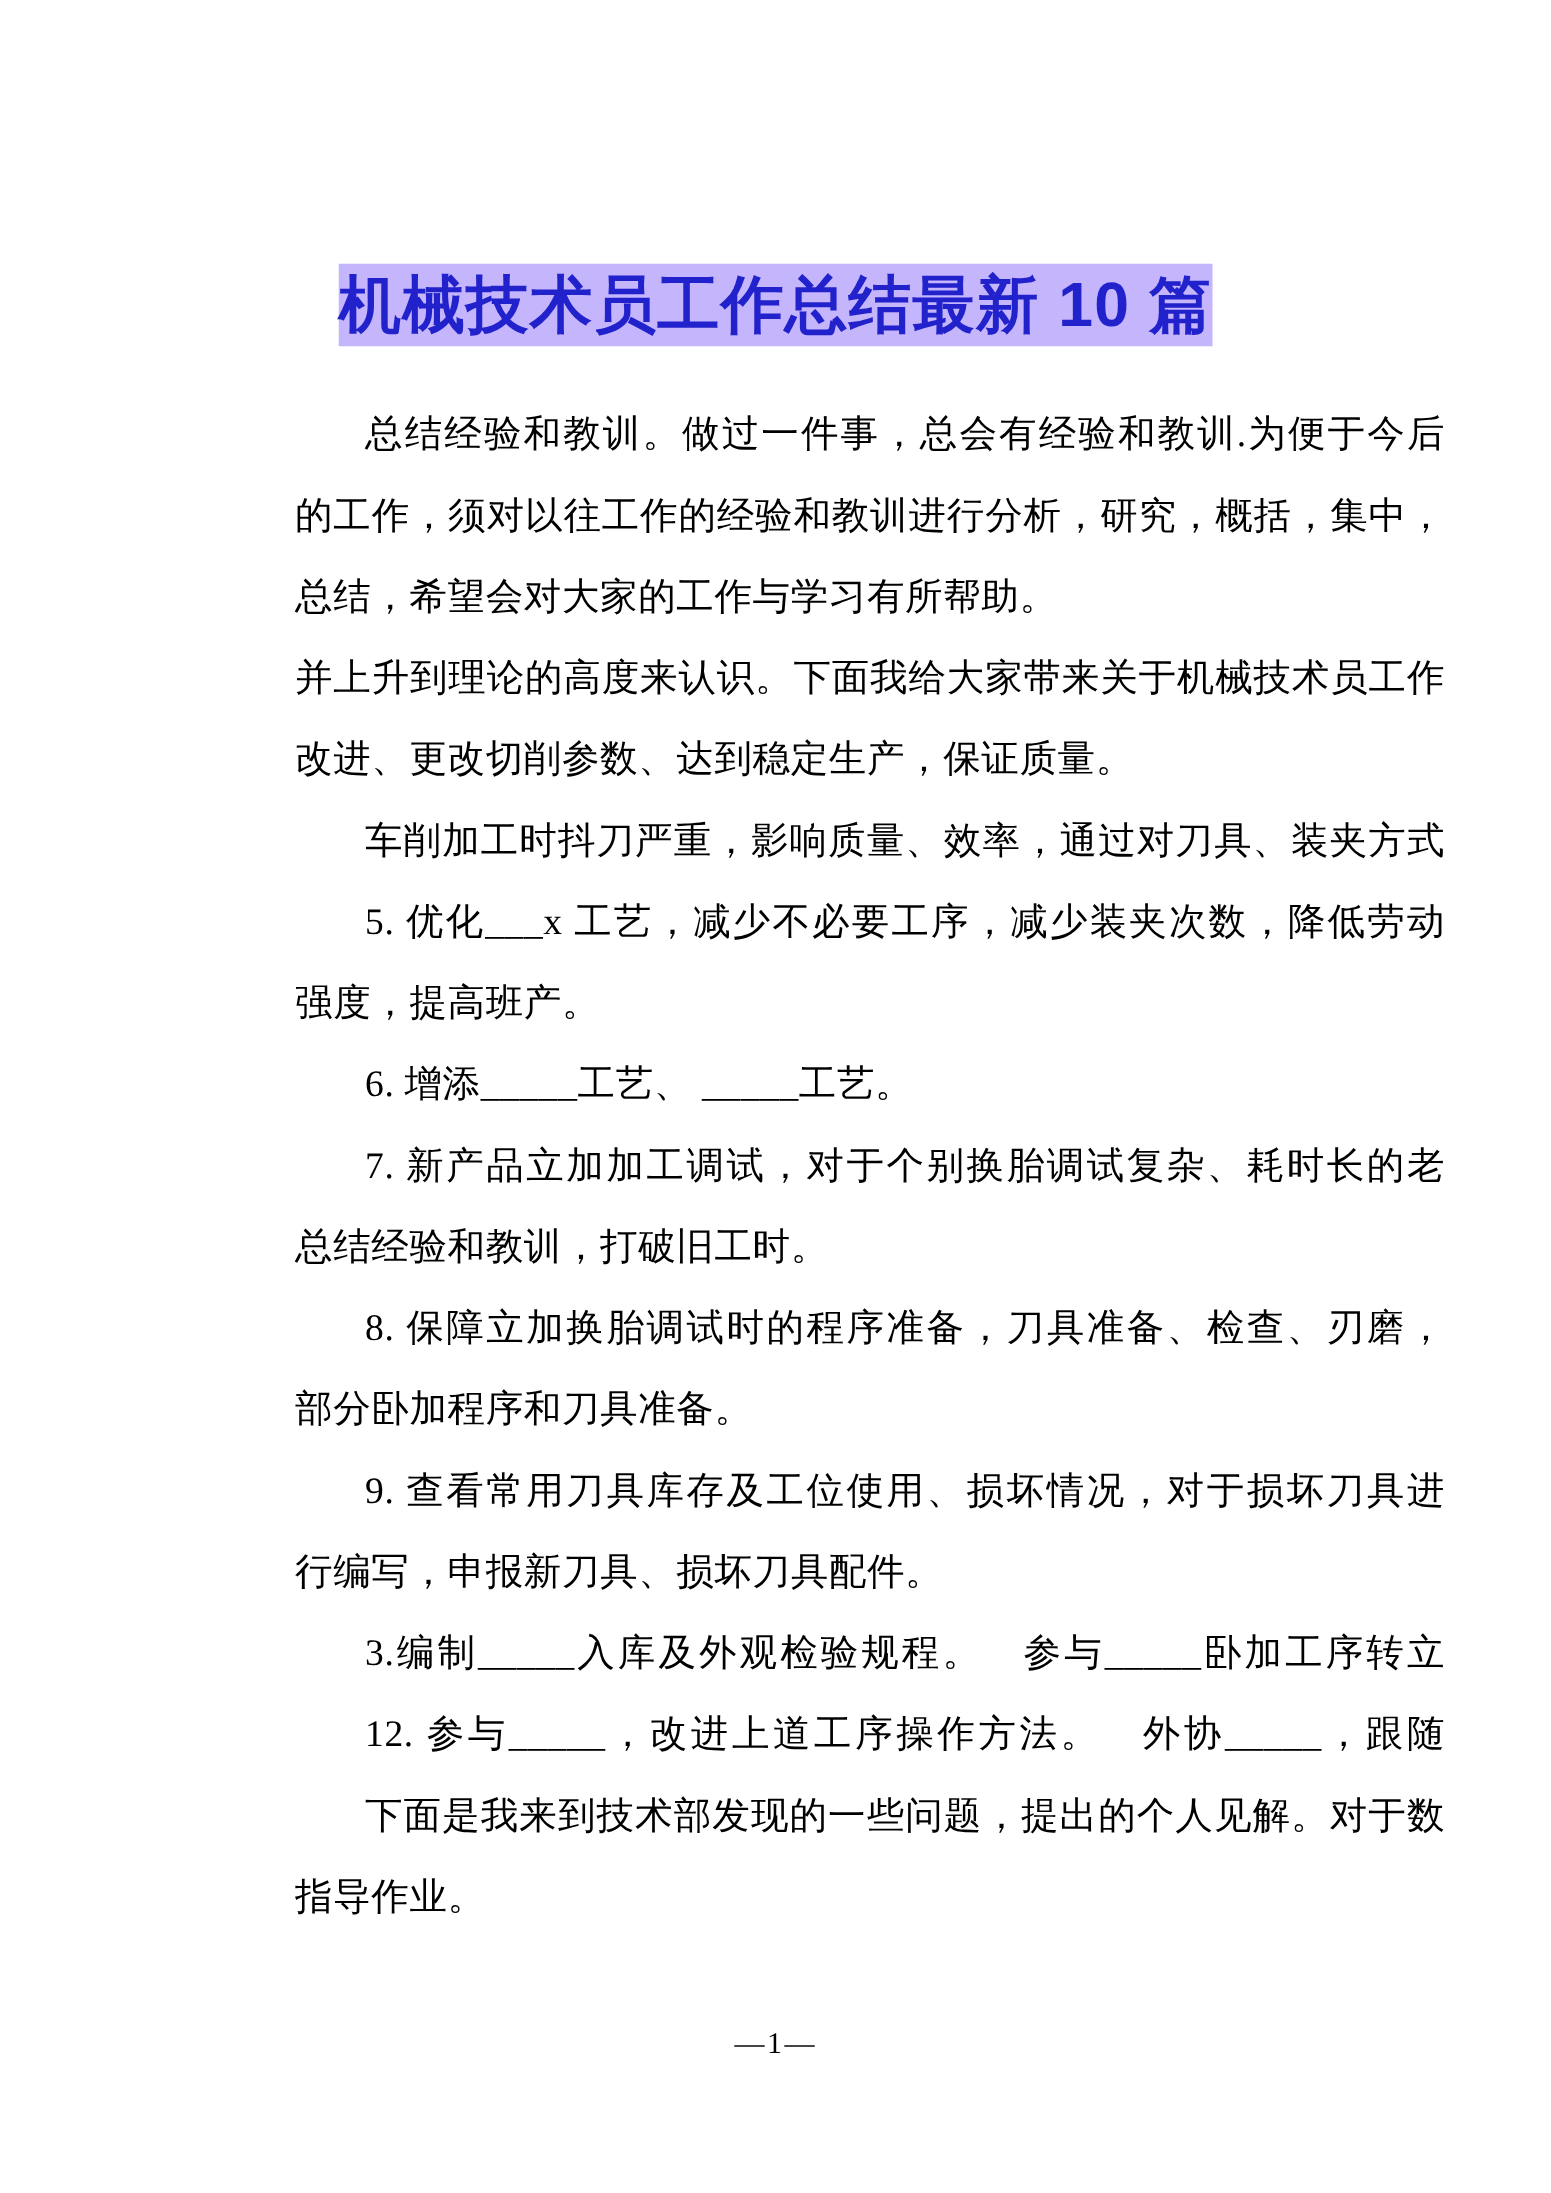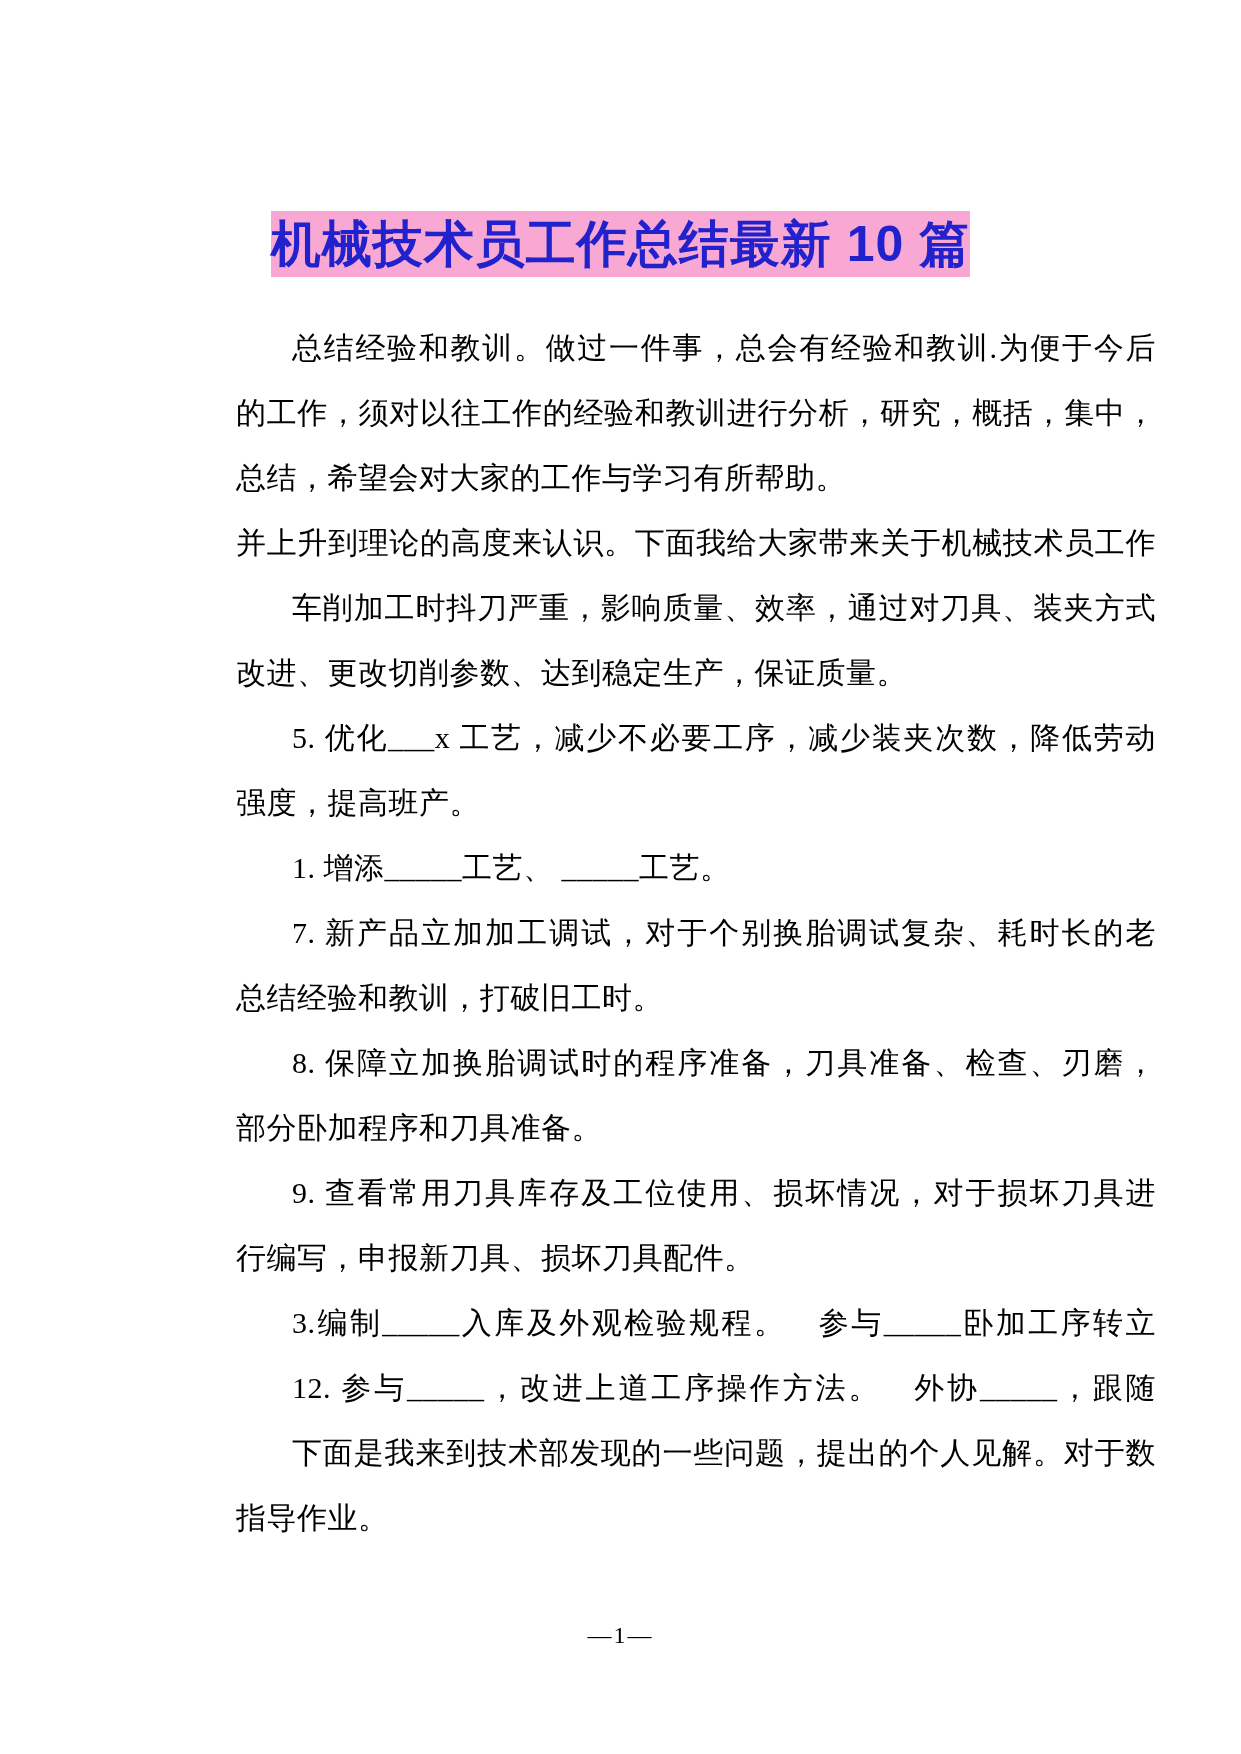--- a/index.html
+++ b/index.html
@@ -14,21 +14,21 @@
   }
   .title-row {
     position: absolute;
     top: 211px;
     left: 0;
     width: 100%;
     text-align: center;
   }
   .title-text {
     display: inline-block;
-    background: #f9a8d4;
+    background: #c4b5fd;
     color: #2222cc;
     font-family: "Liberation Sans", sans-serif;
     font-weight: bold;
     font-size: 50px;
     line-height: 66px;
     padding: 0 0;
     letter-spacing: 1px;
     white-space: nowrap;
   }
   .doc-body {
@@ -71,25 +71,25 @@
 
   <div class="title-row">
     <span class="title-text">机械技术员工作总结最新 10 篇</span>
   </div>
 
   <div class="doc-body">
     <div class="line indent justify">总结经验和教训。做过一件事，总会有经验和教训.为便于今后</div>
     <div class="line justify">的工作，须对以往工作的经验和教训进行分析，研究，概括，集中，</div>
     <div class="line">总结，希望会对大家的工作与学习有所帮助。</div>
     <div class="line justify">并上升到理论的高度来认识。下面我给大家带来关于机械技术员工作</div>
+    <div class="line">改进、更改切削参数、达到稳定生产，保证质量。</div>
     <div class="line indent justify">车削加工时抖刀严重，影响质量、效率，通过对刀具、装夹方式</div>
-    <div class="line">改进、更改切削参数、达到稳定生产，保证质量。</div>
     <div class="line indent justify">5. 优化___x 工艺，减少不必要工序，减少装夹次数，降低劳动</div>
     <div class="line">强度，提高班产。</div>
-    <div class="line indent">1. 增添_____工艺、 _____工艺。</div>
+    <div class="line indent">6. 增添_____工艺、 _____工艺。</div>
     <div class="line indent justify">7. 新产品立加加工调试，对于个别换胎调试复杂、耗时长的老</div>
     <div class="line">总结经验和教训，打破旧工时。</div>
     <div class="line indent justify">8. 保障立加换胎调试时的程序准备，刀具准备、检查、刃磨，</div>
     <div class="line">部分卧加程序和刀具准备。</div>
     <div class="line indent justify">9. 查看常用刀具库存及工位使用、损坏情况，对于损坏刀具进</div>
     <div class="line">行编写，申报新刀具、损坏刀具配件。</div>
     <div class="line indent justify">3.编制_____入库及外观检验规程。　参与_____卧加工序转立</div>
     <div class="line indent justify">12. 参与_____，改进上道工序操作方法。　外协_____，跟随</div>
     <div class="line indent justify">下面是我来到技术部发现的一些问题，提出的个人见解。对于数</div>
     <div class="line">指导作业。</div>

